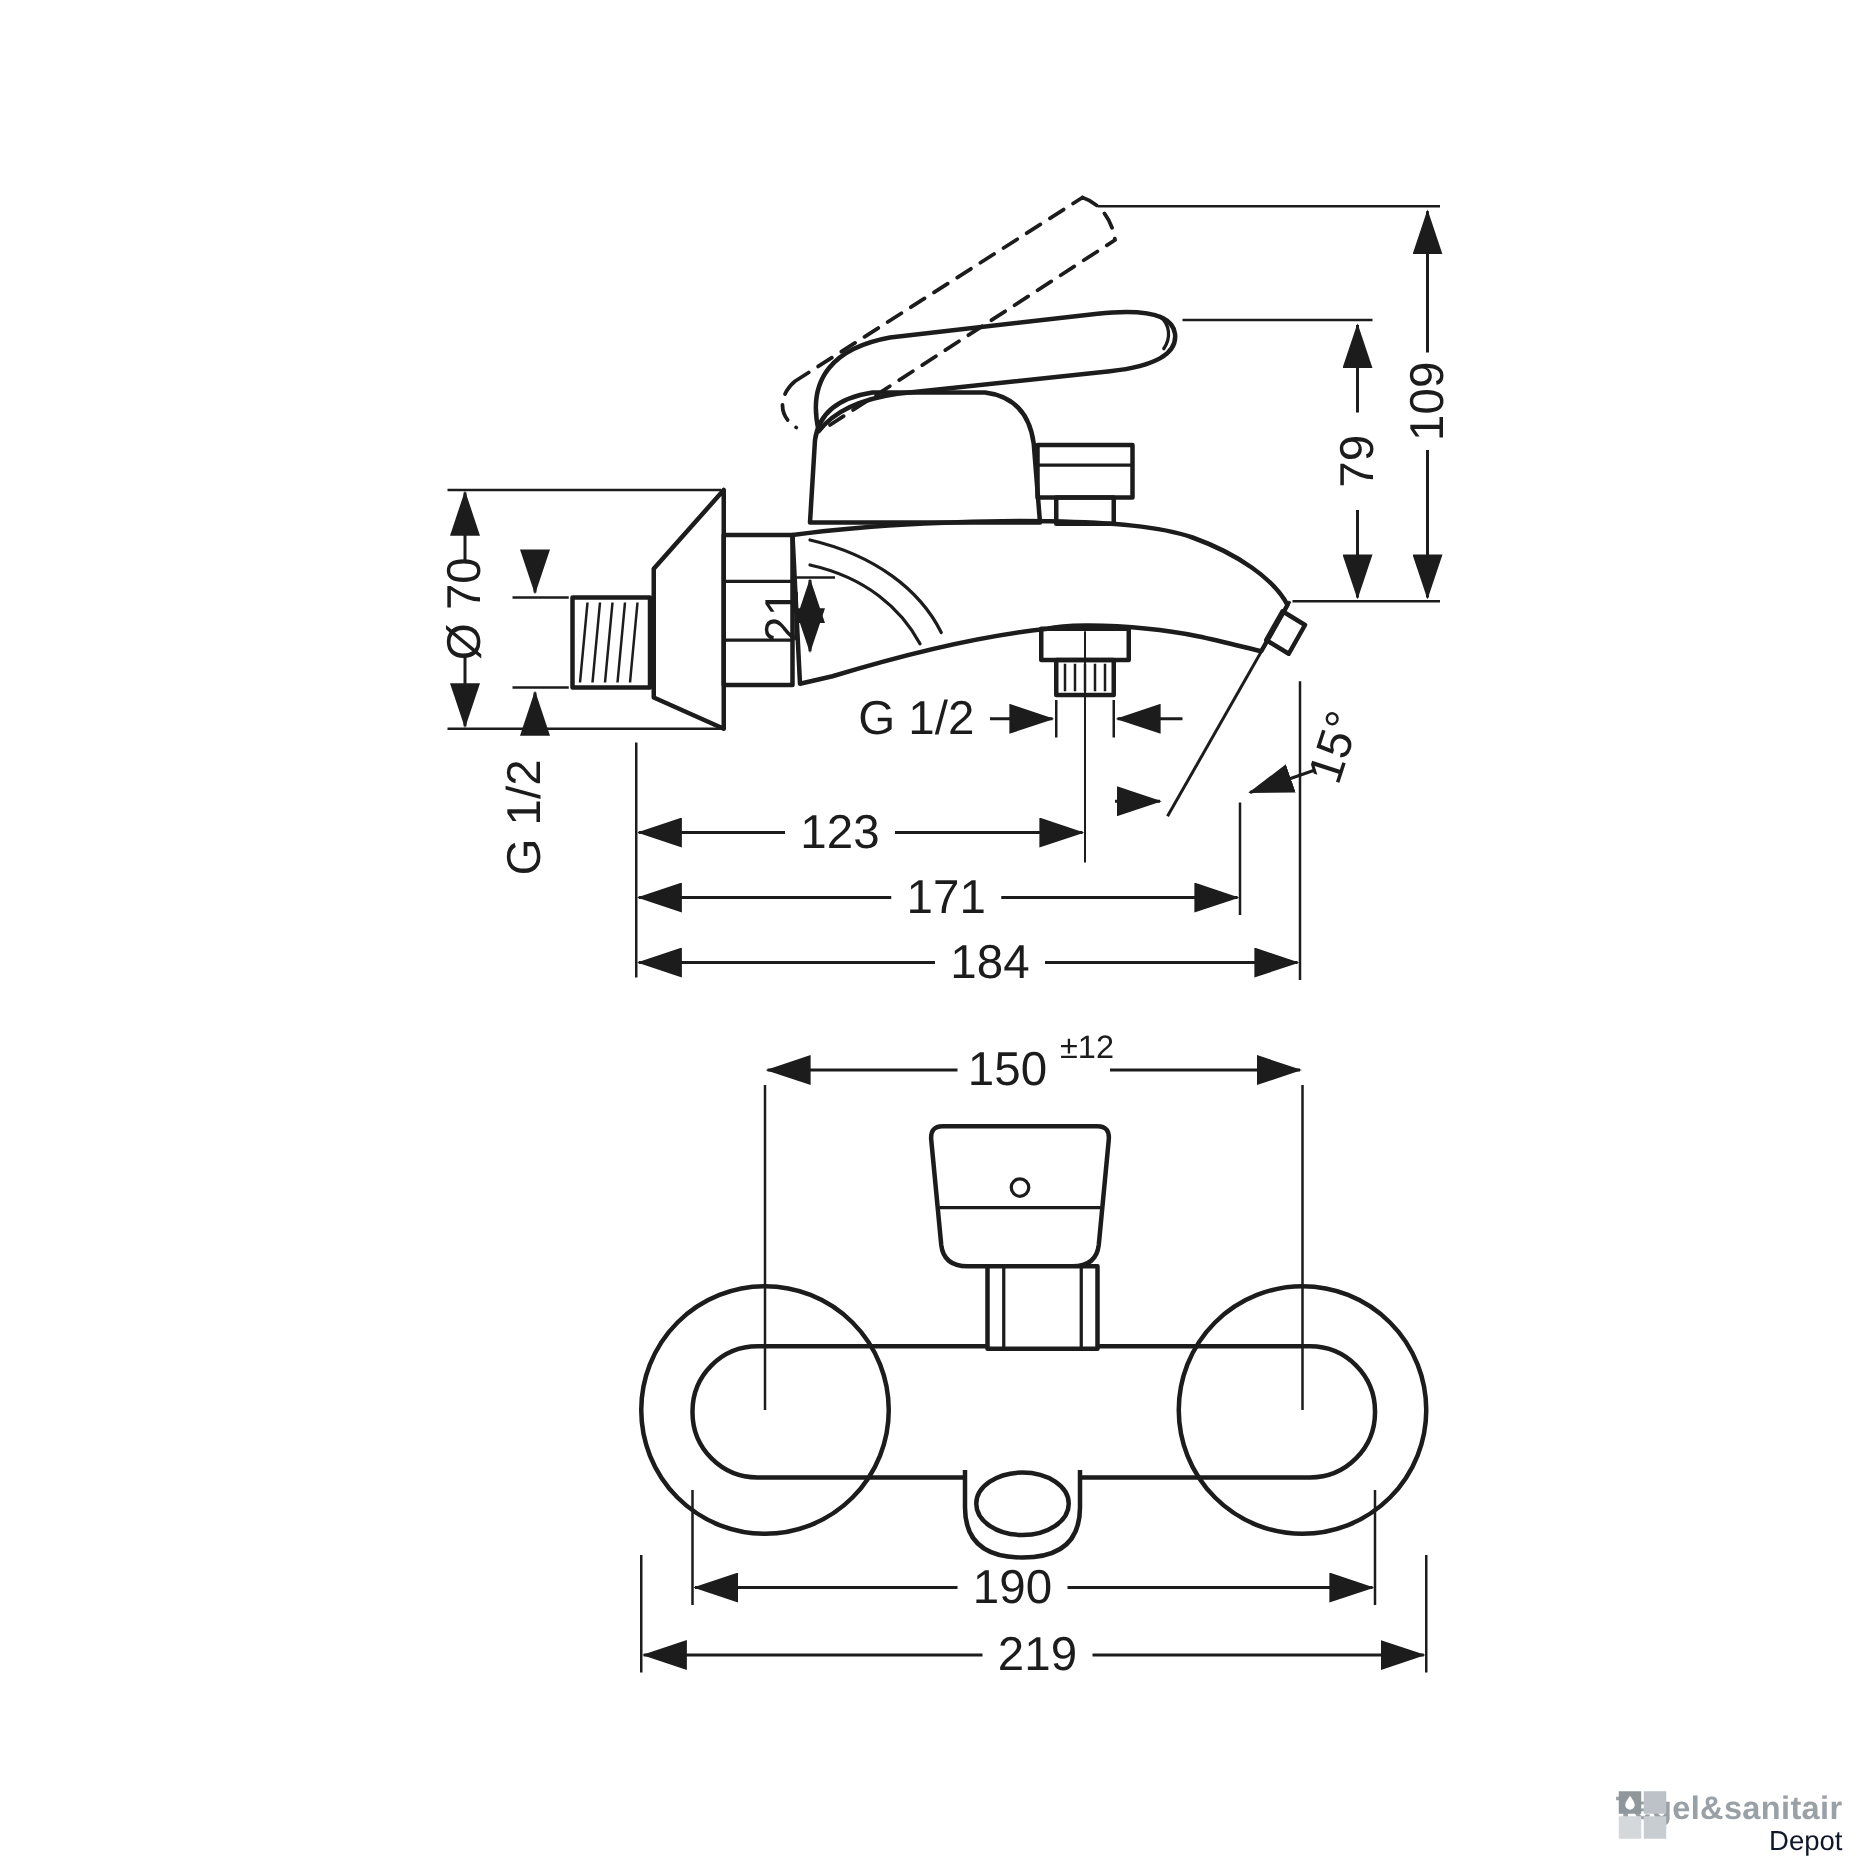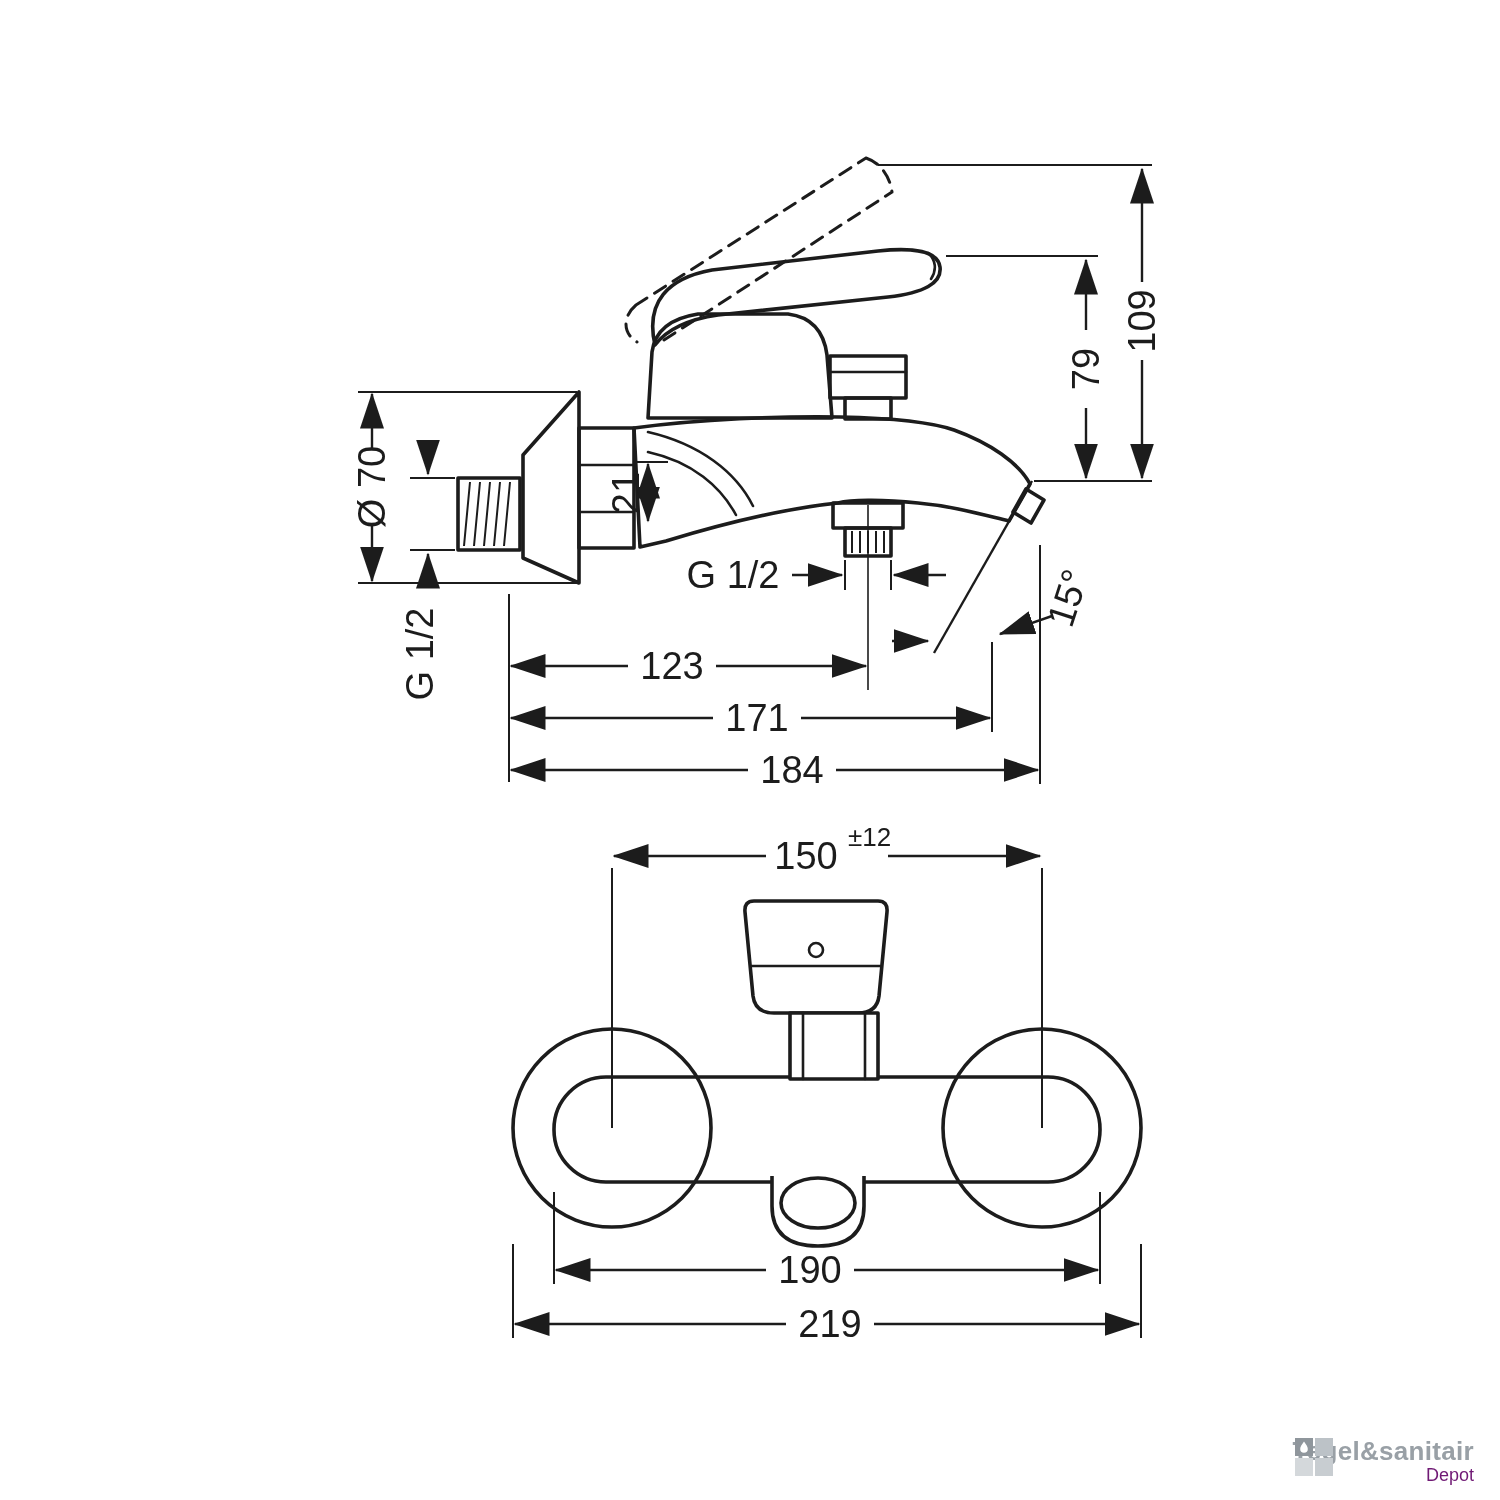--- a/index.html
+++ b/index.html
@@ -13,21 +13,21 @@
   .inner{stroke:#1c1c1c;stroke-width:2.6;fill:none;stroke-linecap:round;}
   .hatch{stroke:#1c1c1c;stroke-width:2;fill:none;}
   .dash{stroke:#1c1c1c;stroke-width:3;fill:none;stroke-dasharray:13 9;stroke-linecap:round;}
   .dim{stroke:#1c1c1c;stroke-width:2.4;fill:none;}
   .ext{stroke:#1c1c1c;stroke-width:2;fill:none;}
   .thin{stroke:#1c1c1c;stroke-width:1.6;fill:none;}
   .watermark{position:absolute;right:26px;bottom:14px;display:flex;align-items:center;gap:12px;}
   .wm-icon{width:42px;height:42px;}
   .wm-text{display:flex;flex-direction:column;align-items:flex-end;}
   .wm-brand{font-weight:bold;font-size:26px;color:#99a0a6;letter-spacing:.3px;}
-  .wm-sub{font-size:18px;color:#701a75;margin-top:-2px;}
+  .wm-sub{font-size:22px;color:#0f172a;margin-top:-2px;}
 </style>
 </head>
 <body>
 
 <div id="stage">
 <svg width="1500" height="1500" viewBox="0 0 1500 1500">
   <defs>
     <marker id="arrow" viewBox="0 0 12 8" refX="11.5" refY="4" markerWidth="15" markerHeight="10" orient="auto-start-reverse">
       <path d="M0,0 L12,4 L0,8 Z" fill="#1c1c1c"></path>
     </marker>

